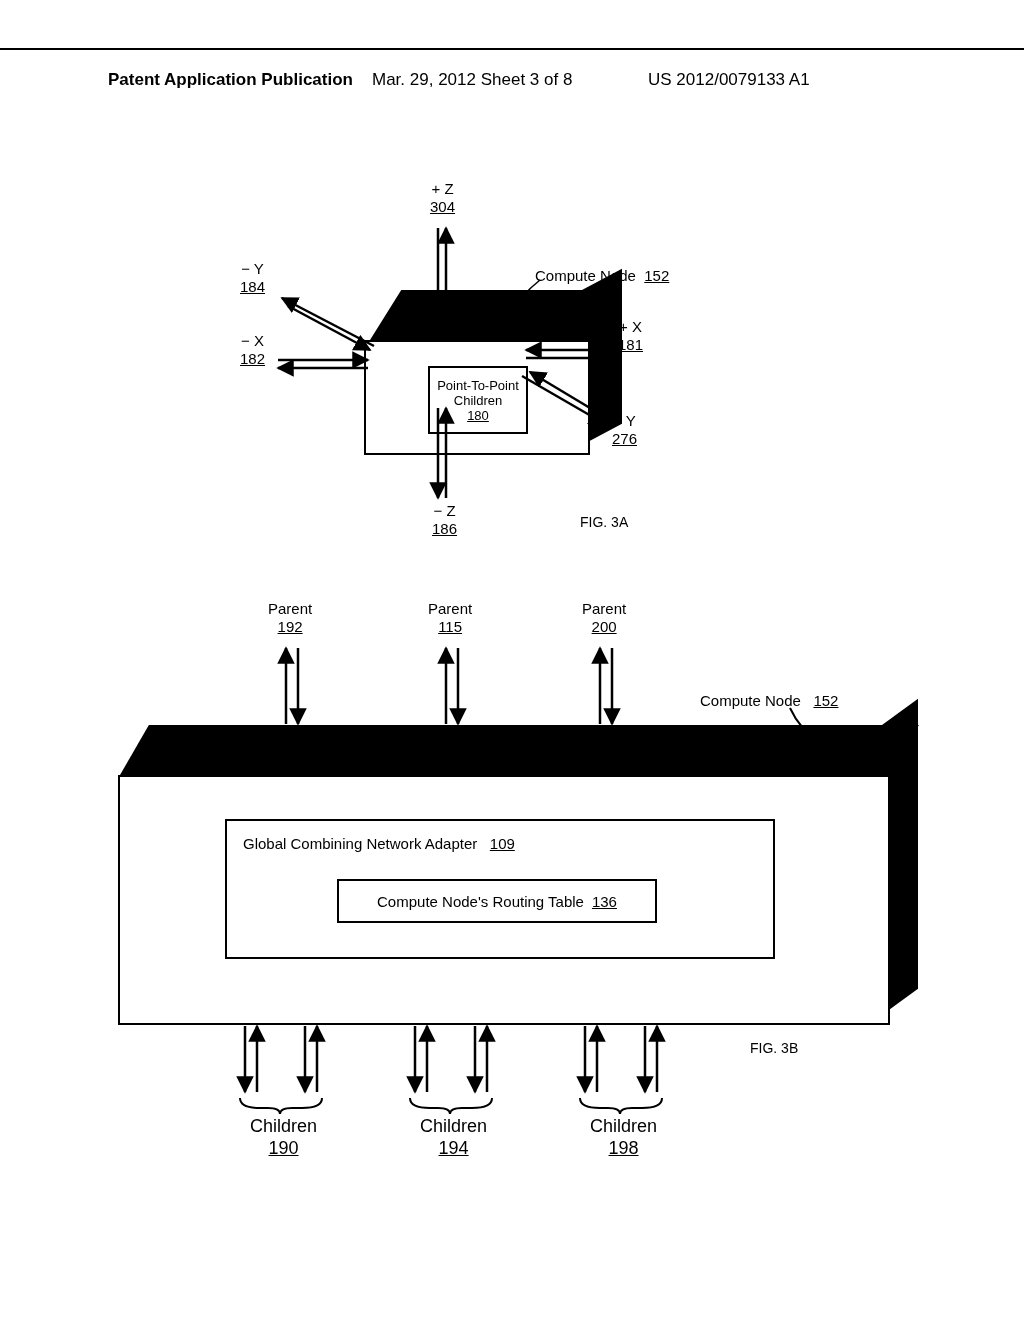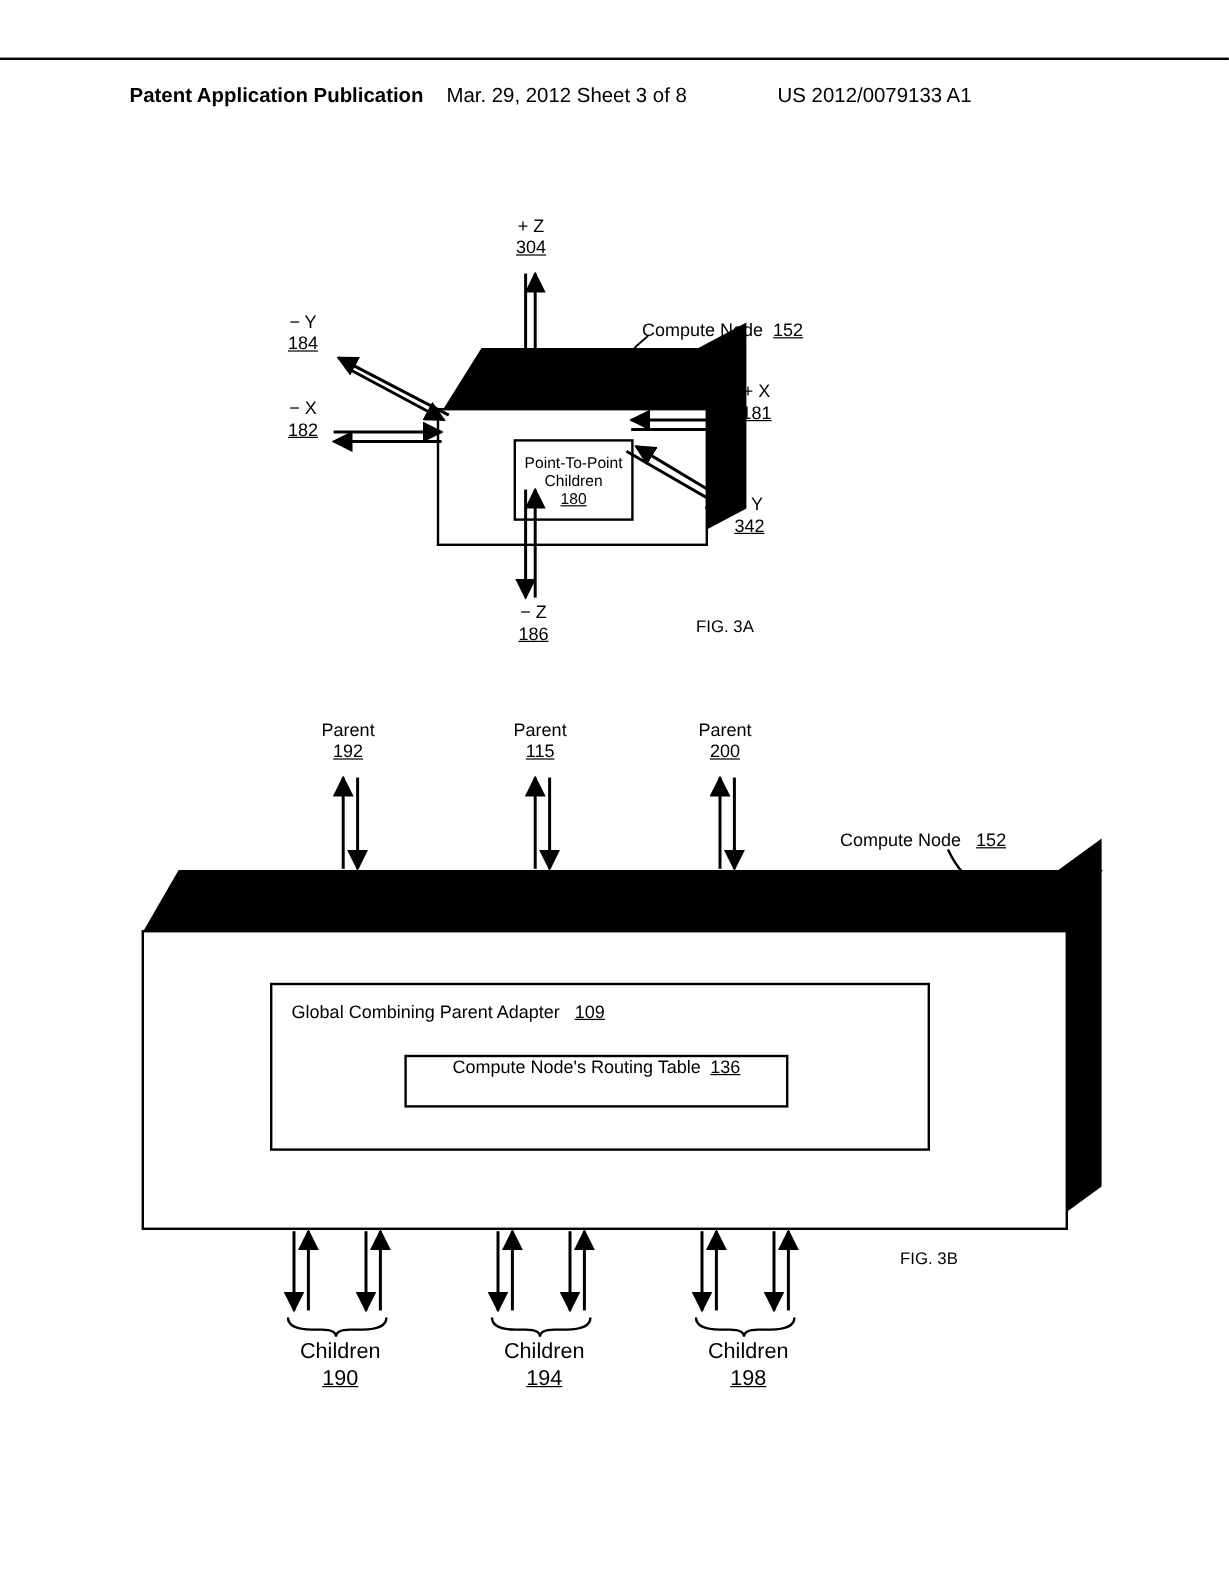--- a/index.html
+++ b/index.html
@@ -49,21 +49,21 @@
   .node3b { position:absolute; top:125px; left:0; width:750px; height:280px;}
   .node3b-top { position:absolute; top:0; left:-20px; width:770px; height:50px; background:#000;
                 transform: skew(-30deg); transform-origin: bottom left;}
   .node3b-side { position:absolute; top:0; left:742px; width:36px; height:290px; background:#000;
                  transform: skew(0,-36deg); transform-origin: top left;}
   .node3b-front { position:absolute; top:50px; left:-22px; width:772px; height:250px;
                   background:#fff; border:2px solid #000;}
   .gcna-box { position:absolute; top:42px; left:105px; width:550px; height:140px;
               border:2px solid #000; font-size:15px; padding:14px 16px;}
   .routing-box { position: absolute; top: 58px; left: 110px; width: 320px; height: 44px; border:2px solid #000;
-                 font-size:15px; display:flex; justify-content:center; gap:8px;}
+                 font-size:15px; display:flex; align-items:center; justify-content:center; gap:8px;}
   .node3b-label { position:absolute; top:92px; left:560px; font-size:15px;}
 
   .parent-lbl { position:absolute; text-align:center; font-size:15px; line-height:1.2;}
   .child-lbl { position:absolute; text-align:center; font-size:18px; line-height:1.2;}
 
   svg.arrows { position:absolute; top:0; left:0; pointer-events:none; }
   .leader { position:absolute; font-size:15px; }
 </style>
 </head>
 <body>
@@ -99,21 +99,21 @@
   <div class="ax-label" style="top:138px; left:378px;">
     <span>+ X</span><br>
     <span class="ref">181</span>
   </div>
   <div class="ax-label" style="top:152px; left:0px;">
     <span>− X</span><br>
     <span class="ref">182</span>
   </div>
   <div class="ax-label" style="top:232px; left:372px;">
     <span>+ Y</span><br>
-    <span class="ref">342</span>
+    <span class="ref">276</span>
   </div>
   <div class="ax-label" style="top:80px; left:0px;">
     <span>− Y</span><br>
     <span class="ref">184</span>
   </div>
 
   <div class="leader" style="top:87px; left:295px;">
     <span>Compute Node</span>&nbsp;
     <span class="ref">152</span>
   </div>
@@ -164,21 +164,21 @@
   <div class="node3b-label">
     <span>Compute Node</span>&nbsp;&nbsp;
     <span class="ref">152</span>
   </div>
 
   <div class="node3b">
     <div class="node3b-top"></div>
     <div class="node3b-side"></div>
     <div class="node3b-front">
       <div class="gcna-box">
-        <span>Global Combining Parent Adapter</span>&nbsp;&nbsp;
+        <span>Global Combining Network Adapter</span>&nbsp;&nbsp;
         <span class="ref">109</span>
         <div class="routing-box">
           <span>Compute Node's Routing Table</span>
           <span class="ref">136</span>
         </div>
       </div>
     </div>
   </div>
 
   <div class="child-lbl" style="top:516px; left:110px;">

